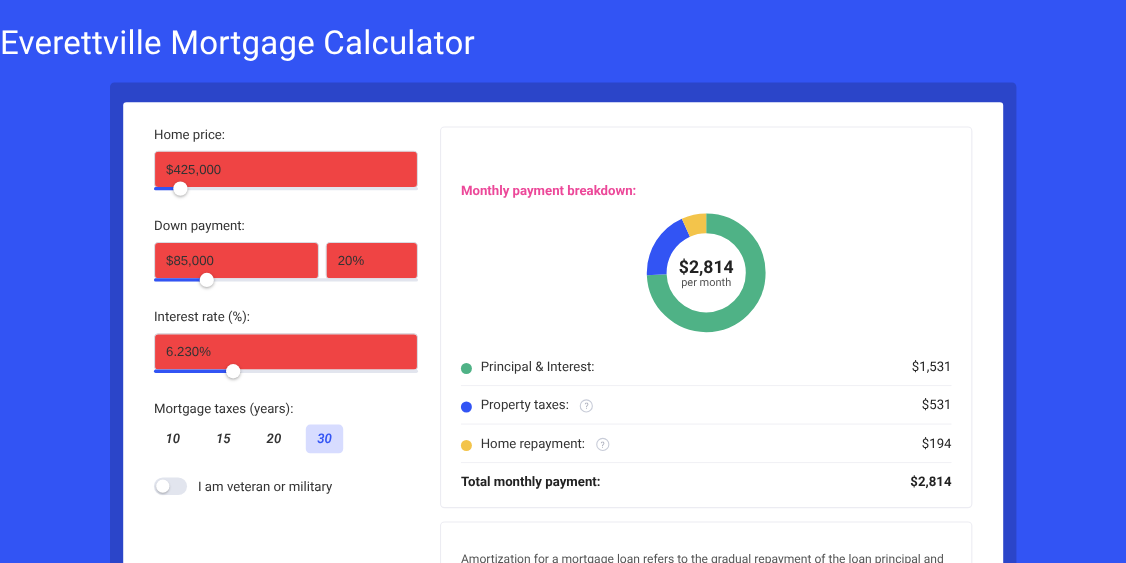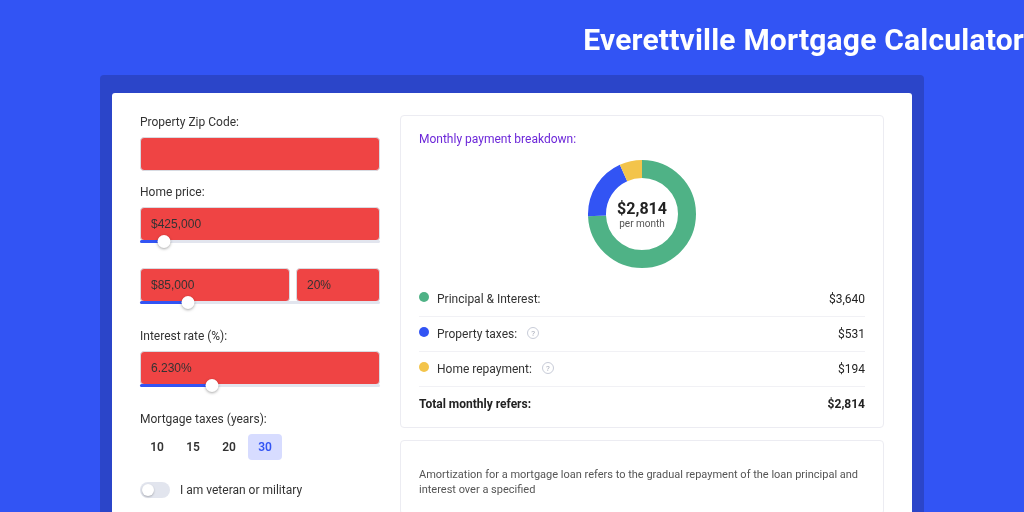--- a/index.html
+++ b/index.html
@@ -4,24 +4,24 @@
 <style>
   * { box-sizing: border-box; margin: 0; padding: 0; }
   body {
     font-family: -apple-system, BlinkMacSystemFont, "Segoe UI", Roboto, Arial, sans-serif;
     background: #3254f4;
     width: 1024px;
     height: 512px;
     overflow: hidden;
   }
   .page-title {
-    text-align: right;
+    text-align: left;
     color: #fff;
     font-size: 30px;
-    font-weight: 700;
+    font-weight: 400;
     padding: 22px 0 18px;
     letter-spacing: 0.2px;
   }
   .shadow-band {
     background: #2b45c9;
     margin: 0 100px;
     border-radius: 4px 4px 0 0;
     padding: 18px 12px 0;
     height: 500px;
   }
@@ -80,21 +80,21 @@
     background: #fff;
     border-radius: 50%;
     box-shadow: 0 1px 3px rgba(0,0,0,0.35);
     transform: translateX(-50%);
   }
   .group { margin-bottom: 14px; }
   .dp-row { display: flex; gap: 6px; align-items: flex-end; }
   .dp-row .text-input:first-child { flex: 1; }
   .dp-row .text-input:last-child { width: 84px; }
 
-  .period-tabs { display: flex; gap: 2px; }
+  .period-tabs { display: flex; gap: 12px; font-style: italic; }
   .period-tab {
     width: 34px; height: 26px;
     display: flex; align-items: center; justify-content: center;
     font-size: 12px;
     font-weight: 600;
     color: #333;
     border-radius: 4px;
     cursor: pointer;
   }
   .period-tab.active {
@@ -124,23 +124,24 @@
   }
   .toggle-label { font-size: 12px; color: #333; }
 
   .panel {
     border: 1px solid #ececf2;
     border-radius: 4px;
     padding: 16px 18px;
   }
   .panel-title {
     font-size: 12px;
-    font-weight: 400;
-    color: #6d28d9;
+    font-weight: 700;
+    color: #ec4899;
     margin-bottom: 2px;
+    margin-top: 34px;
   }
 
   .donut-wrap {
     display: flex;
     justify-content: center;
     padding: 6px 0 8px;
   }
   .donut { position: relative; width: 120px; height: 120px; }
   .donut svg { transform: rotate(-90deg); }
   .donut-center {
@@ -154,21 +155,21 @@
 
   .legend-row {
     display: flex;
     align-items: center;
     justify-content: space-between;
     padding: 10px 0;
     border-top: 1px solid #f1f1f5;
     font-size: 12px;
   }
   .legend-row:first-of-type { border-top: none; }
-  .legend-left { display: flex; align-items: flex-start; gap: 8px; }
+  .legend-left { display: flex; align-items: flex-end; gap: 8px; }
   .dot { width: 10px; height: 10px; border-radius: 50%; }
   .dot.green { background: #4fb286; }
   .dot.blue { background: #3254f4; }
   .dot.yellow { background: #f3c44b; }
   .legend-label { color: #333; }
   .legend-value { color: #222; }
   .help-icon {
     width: 12px; height: 12px;
     border: 1px solid #c8ccd8;
     border-radius: 50%;
@@ -198,36 +199,33 @@
 </head>
 <body>
 
 <h1 class="page-title">Everettville Mortgage Calculator</h1>
 
 <div class="shadow-band">
   <div class="card">
 
     <div class="left-col">
 
-      <div class="group">
-        <label class="form-label">Property Zip Code:</label>
-        <input class="text-input" value="" style="">
-      </div>
 
       <div class="group">
         <label class="form-label">Home price:</label>
         <input class="text-input" value="$425,000" style="">
         <div class="slider">
           <div class="slider-track"></div>
           <div class="slider-fill" style="width: 10%;"></div>
           <div class="slider-thumb" style="left: 10%;"></div>
         </div>
       </div>
 
       <div class="group">
+        <label class="form-label">Down payment:</label>
         <div class="dp-row">
           <input class="text-input" value="$85,000" style="">
           <input class="text-input" value="20%" style="">
         </div>
         <div class="slider">
           <div class="slider-track"></div>
           <div class="slider-fill" style="width: 20%;"></div>
           <div class="slider-thumb" style="left: 20%;"></div>
         </div>
       </div>
@@ -279,42 +277,42 @@
             </div>
           </div>
         </div>
 
         <div id="legend">
             <div class="legend-row">
               <div class="legend-left">
                 <span class="dot green"></span>
                 <span class="legend-label">Principal &amp; Interest:</span>
               </div>
-              <span class="legend-value">$3,640</span>
+              <span class="legend-value">$1,531</span>
             </div>
             <div class="legend-row">
               <div class="legend-left">
                 <span class="dot blue"></span>
                 <span class="legend-label">Property taxes:</span>
                 <span class="help-icon">?</span>
               </div>
               <span class="legend-value">$531</span>
             </div>
             <div class="legend-row">
               <div class="legend-left">
                 <span class="dot yellow"></span>
                 <span class="legend-label">Home repayment:</span>
                 <span class="help-icon">?</span>
               </div>
               <span class="legend-value">$194</span>
             </div>
           </div>
 
         <div class="total-row">
-          <span>Total monthly refers:</span>
+          <span>Total monthly payment:</span>
           <span>$2,814</span>
         </div>
       </div>
 
       <div class="panel">
         <div class="amort-text">Amortization for a mortgage loan refers to the gradual repayment of the loan principal and interest over a specified</div>
       </div>
 
     </div>
 

